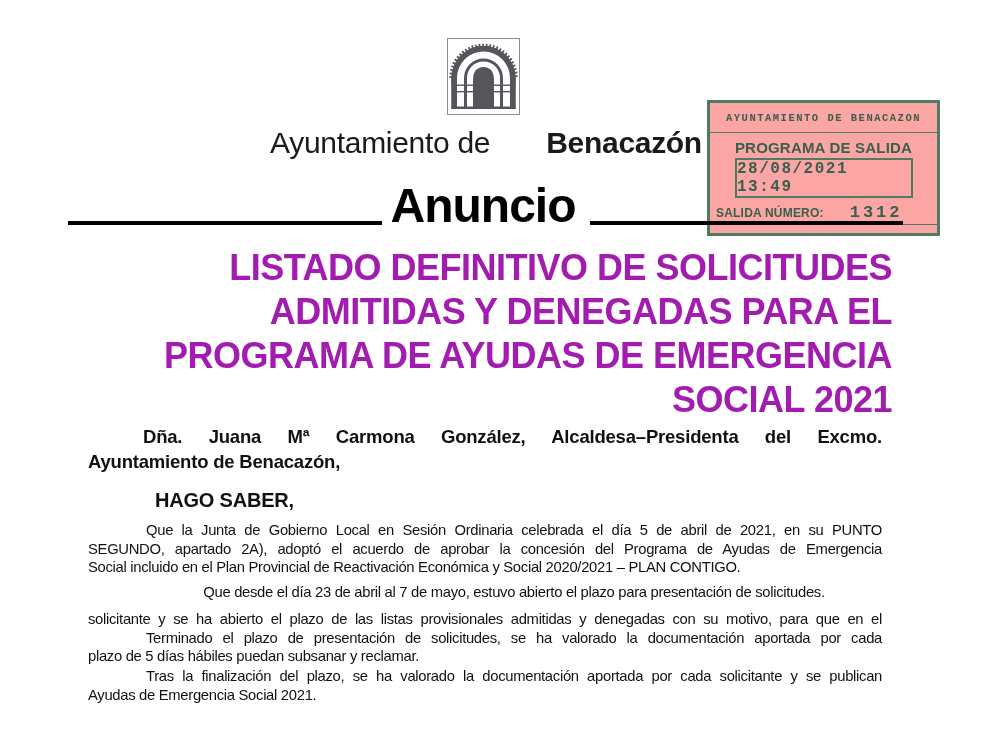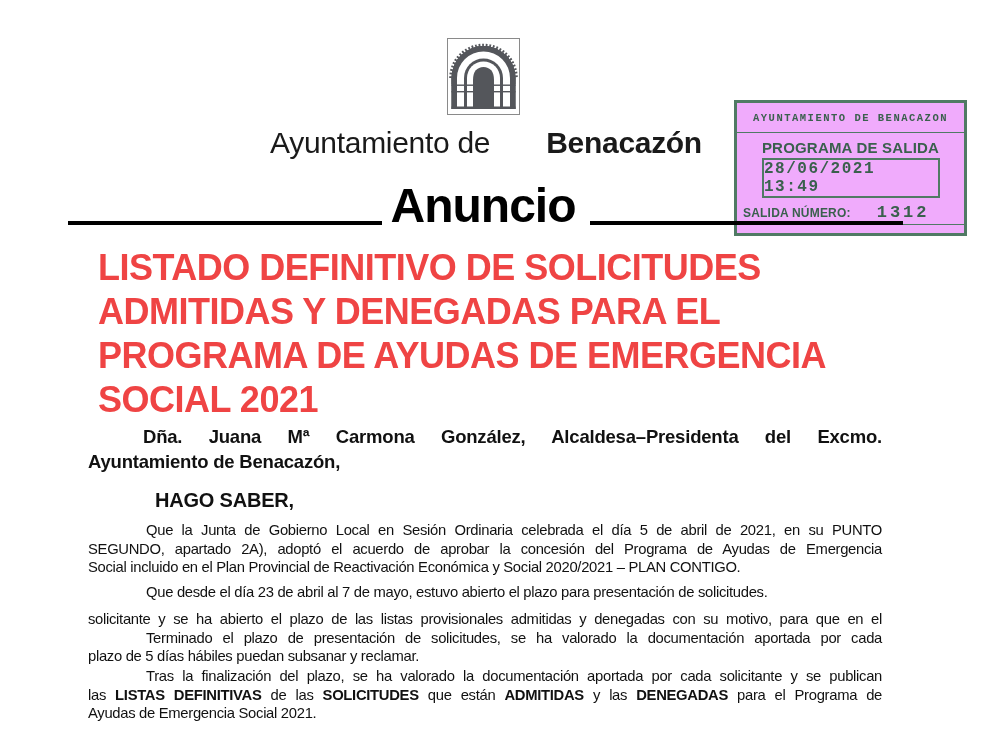--- a/index.html
+++ b/index.html
@@ -17,22 +17,22 @@
   
   .org-title{
     position:absolute;left:0;top:126px;width:972px;
     text-align:center;font-size:30px;line-height:34px;color:#1a1a1a;
     letter-spacing:-0.3px;
   }
   .org-title .bold{font-weight:bold;margin-left:48px;}
   
   .stamp{
     position:absolute;left:707px;top:100px;width:233px;height:136px;
-    box-sizing:border-box;border:3px solid #507a64;background:#f0abfc;
-    z-index:5;color:#3a604d;margin-left:27px;
+    box-sizing:border-box;border:3px solid #507a64;background:#fca5a5;
+    z-index:5;color:#3a604d;
   }
   .stamp-org{
     box-sizing:border-box;height:30px;padding-top:9px;
     text-align:center;
     font-family:"Liberation Mono", monospace;
     font-weight:bold;font-size:10.5px;letter-spacing:1.5px;
     border-bottom:1px solid #507a64;
   }
   .stamp-registro{
     margin-top:6px;text-align:center;
@@ -64,28 +64,28 @@
     position:absolute;left:0;top:182px;width:966px;
     text-align:center;font-size:48px;line-height:48px;font-weight:bold;
     letter-spacing:-1px;color:#000;
   }
   .rule{position:absolute;height:4px;background:#000;}
   .rule-left{left:68px;top:221px;width:314px;}
   .rule-right{left:590px;top:221px;width:313px;z-index:9;}
   
   .main-title{
     position:absolute;left:98px;top:246px;width:794px;
-    text-align:left;font-weight:bold;font-size:36px;line-height:44px;
-    letter-spacing:-0.5px;color:#ef4444;white-space:pre-line;
+    text-align:right;font-weight:bold;font-size:36px;line-height:44px;
+    letter-spacing:-0.5px;color:#a21caf;white-space:pre-line;
   }
   
   .block{position:absolute;left:88px;width:794px;}
   .jline{text-align:justify;text-align-last:justify;}
   .lline{text-align:left;}
-  .ind{padding-left:58px;box-sizing:border-box;}
+  .ind{padding-left:58px;box-sizing:border-box;text-align:center;}
   .intro{top:424px;font-weight:bold;font-size:18.5px;line-height:25px;letter-spacing:-0.2px;}
   .intro .ind{padding-left:55px;}
   .hago{position:absolute;left:155px;top:489px;font-weight:bold;font-size:20px;letter-spacing:-0.2px;}
   .para{font-size:14.8px;line-height:18.5px;letter-spacing:-0.3px;}
   .para-1{top:521px;}
   .para-2{top:583px;}
   .para-3{top:610px;}
   .para-4{top:667px;}
   .b{font-weight:bold;}
 </style>
@@ -119,21 +119,21 @@
   </div>
 
   <div class="org-title">
     <span>Ayuntamiento de </span><span class="bold">Benacazón</span>
   </div>
 
   <div class="stamp">
     <div class="stamp-org">AYUNTAMIENTO DE BENACAZON</div>
     <div class="stamp-registro">PROGRAMA DE SALIDA</div>
     <div class="stamp-datebox">
-      <span>28/06/2021 13:49</span>
+      <span>28/08/2021 13:49</span>
     </div>
     <div class="stamp-salida">
       <span class="stamp-salida-label">SALIDA NÚMERO:</span>
       <span class="stamp-salida-number">1312</span>
     </div>
     <div class="stamp-footline"></div>
   </div>
 
   <div class="anuncio">Anuncio</div>
   <div class="rule rule-left"></div>
@@ -162,17 +162,16 @@
   </div>
 
   <div class="block para para-3">
     <div class="jline">solicitante y se ha abierto el plazo de las listas provisionales admitidas y denegadas con su motivo, para que en el</div>
     <div class="jline ind">Terminado el plazo de presentación de solicitudes, se ha valorado la documentación aportada por cada</div>
     <div class="lline">plazo de 5 días hábiles puedan subsanar y reclamar.</div>
   </div>
 
   <div class="block para para-4">
     <div class="jline ind">Tras la finalización del plazo, se ha valorado la documentación aportada por cada solicitante y se publican</div>
-    <div class="jline"><span>las </span><span class="b">LISTAS DEFINITIVAS</span><span> de las </span><span class="b">SOLICITUDES</span><span> que están </span><span class="b">ADMITIDAS</span><span> y las </span><span class="b">DENEGADAS</span><span> para el Programa de</span></div>
     <div class="lline">Ayudas de Emergencia Social 2021.</div>
   </div>
 
 </div>
 
 </body></html>

